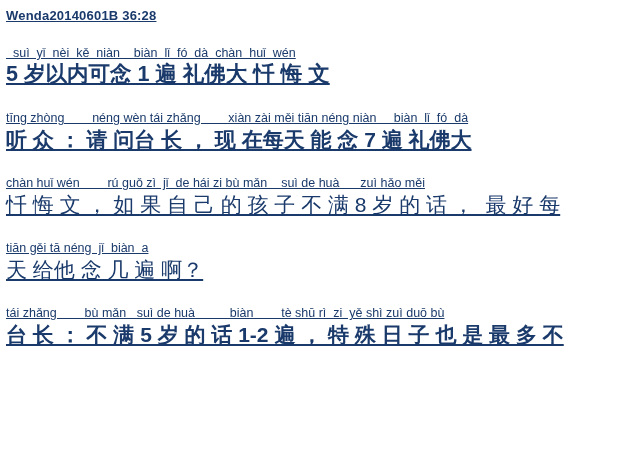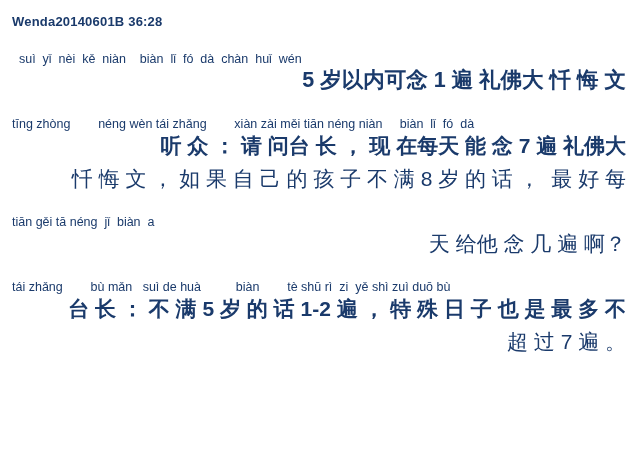--- a/index.html
+++ b/index.html
@@ -11,22 +11,23 @@
     height: 468px;
     background: #ffffff;
     font-family: "Liberation Sans", sans-serif;
     color: #1a3a6b;
     overflow: hidden;
   }
   .page {
     position: relative;
     width: 636px;
     height: 342px;
-    padding: 8px;
+    padding: 2px;
     box-sizing: border-box;
+    text-decoration: underline;
   }
   .doc-header {
     font-size: 13px;
     font-weight: bold;
     color: #1a3a6b;
     padding: 6px 0 0 4px;
     letter-spacing: 0.2px;
   }
   .block {
     padding: 0 2px;
@@ -39,21 +40,20 @@
     line-height: 15px;
     padding-left: 2px;
     margin-top: 23px;
   }
   .hanzi-line {
     font-size: 21px;
     color: #1a3a6b;
     white-space: pre;
     line-height: 27px;
     padding-left: 2px;
-    text-align: right;
   }
   .hanzi-line.bold-title {
     font-weight: bold;
     font-size: 21.5px;
   }
   .speaker {
     font-weight: bold;
   }
   .block-1 { margin-top: 16px; }
   .block-2 { margin-top: 22px; }
@@ -73,30 +73,30 @@
     <div class="pinyin-line">  suì  yǐ  nèi  kě  niàn    biàn  lǐ  fó  dà  chàn  huǐ  wén</div>
     <div class="hanzi-line bold-title">5 岁以内可念 1 遍 礼佛大 忏 悔 文</div>
   </div>
 
   <div class="block block-2">
     <div class="pinyin-line">tīng zhòng        néng wèn tái zhǎng        xiàn zài měi tiān néng niàn     biàn  lǐ  fó  dà</div>
     <div class="hanzi-line"><span class="speaker">听 众 ： 请 问台 长 ， 现 在每天 能 念 7 遍 礼佛大</span></div>
   </div>
 
   <div class="block block-3">
+    <div class="pinyin-line">chàn huǐ wén        rú guǒ zì  jǐ  de hái zi bù mǎn    suì de huà      zuì hǎo měi</div>
     <div class="hanzi-line">忏 悔 文 ， 如 果 自 己 的 孩 子 不 满 8 岁 的 话 ，  最 好 每</div>
   </div>
 
   <div class="block block-4">
     <div class="pinyin-line">tiān gěi tā néng  jǐ  biàn  a</div>
     <div class="hanzi-line">天 给他 念 几 遍 啊？</div>
   </div>
 
   <div class="block block-5">
     <div class="pinyin-line">tái zhǎng        bù mǎn   suì de huà          biàn        tè shū rì  zi  yě shì zuì duō bù</div>
     <div class="hanzi-line"><span class="speaker">台 长 ： 不 满 5 岁 的 话 1-2 遍 ， 特 殊 日 子 也 是 最 多 不</span></div>
   </div>
 
   <div class="block block-6">
-    <div class="hanzi-line">超 过 7 遍 。</div>
   </div>
 
 </div>
 
 </body></html>

